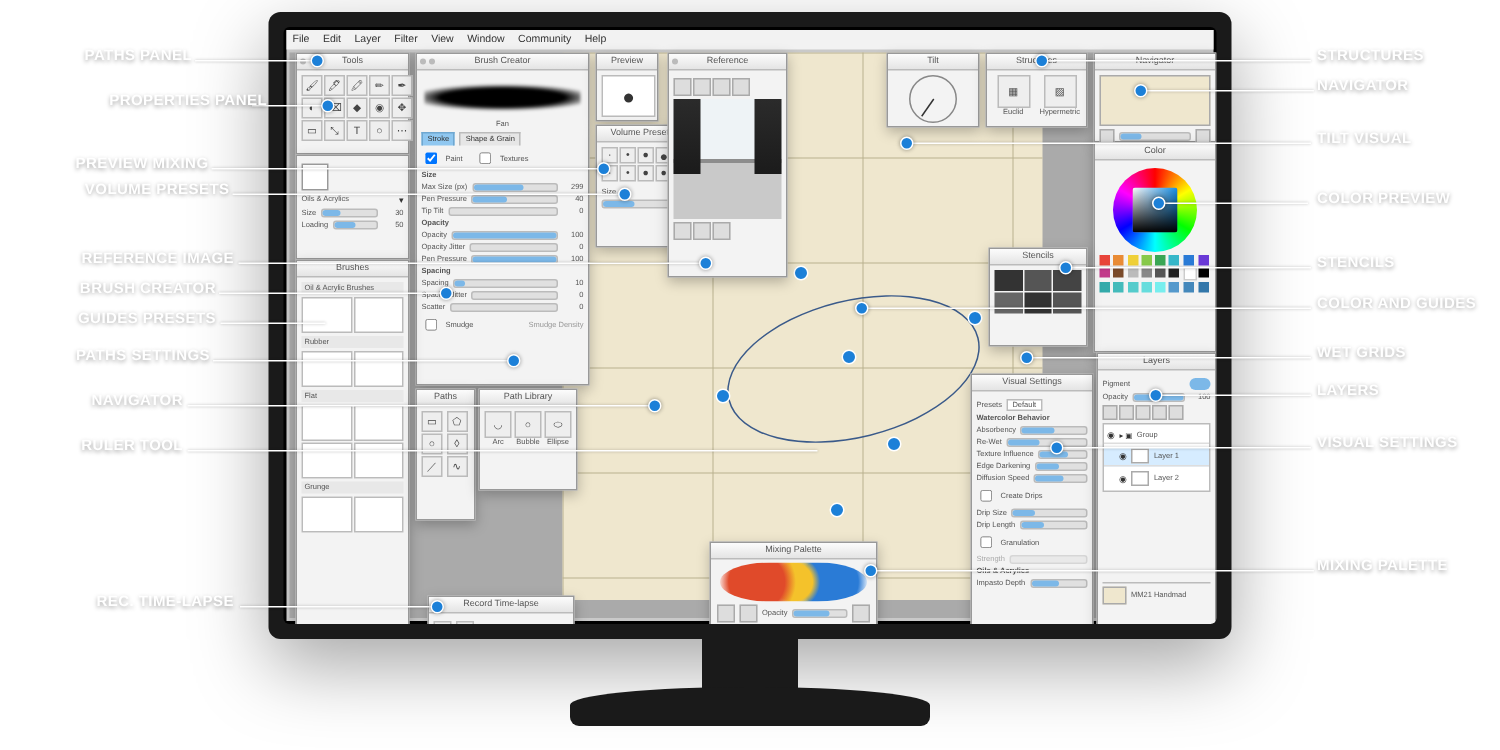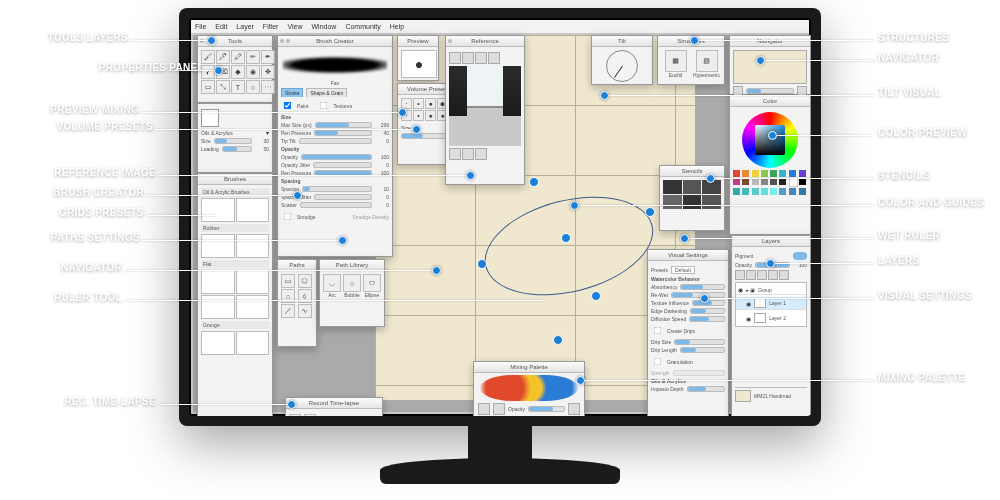--- a/index.html
+++ b/index.html
@@ -625,36 +625,36 @@
   <div class="dot" style="left:690px;top:36px"></div>
   <div class="dot" style="left:756px;top:56px"></div>
   <div class="dot" style="left:768px;top:131px"></div>
   <div class="dot" style="left:706px;top:174px"></div>
   <div class="dot" style="left:570px;top:201px"></div>
   <div class="dot" style="left:680px;top:234px"></div>
   <div class="dot" style="left:766px;top:259px"></div>
   <div class="dot" style="left:700px;top:294px"></div>
   <div class="dot" style="left:576px;top:376px"></div>
 
-  <div class="call" style="right:872px;top:32px">TOOLS LAYERS</div>
-  <div class="call" style="right:796px;top:62px">PROPERTIES PANEL</div>
+  <div class="call" style="right:872px;top:32px">PATHS PANEL</div>
+  <div class="call" style="right:822px;top:62px">PROPERTIES PANEL</div>
   <div class="call" style="right:861px;top:104px">PREVIEW MIXING</div>
   <div class="call" style="right:847px;top:121px">VOLUME PRESETS</div>
   <div class="call" style="right:844px;top:167px">REFERENCE IMAGE</div>
   <div class="call" style="right:856px;top:187px">BRUSH CREATOR</div>
-  <div class="call" style="right:856px;top:207px">GRIDS PRESETS</div>
+  <div class="call" style="right:856px;top:207px">GUIDES PRESETS</div>
   <div class="call" style="right:860px;top:232px">PATHS SETTINGS</div>
   <div class="call" style="right:878px;top:262px">NAVIGATOR</div>
   <div class="call" style="right:878px;top:292px">RULER TOOL</div>
   <div class="call" style="right:844px;top:396px">REC. TIME-LAPSE</div>
 
   <div class="call" style="left:878px;top:32px">STRUCTURES</div>
   <div class="call" style="left:878px;top:52px">NAVIGATOR</div>
   <div class="call" style="left:878px;top:87px">TILT VISUAL</div>
   <div class="call" style="left:878px;top:127px">COLOR PREVIEW</div>
   <div class="call" style="left:878px;top:170px">STENCILS</div>
   <div class="call" style="left:878px;top:197px">COLOR AND GUIDES</div>
-  <div class="call" style="left:878px;top:230px">WET RULER</div>
+  <div class="call" style="left:878px;top:230px">WET GRIDS</div>
   <div class="call" style="left:878px;top:255px">LAYERS</div>
   <div class="call" style="left:878px;top:290px">VISUAL SETTINGS</div>
   <div class="call" style="left:878px;top:372px">MIXING PALETTE</div>
 
 </div>
 
 </body></html>

